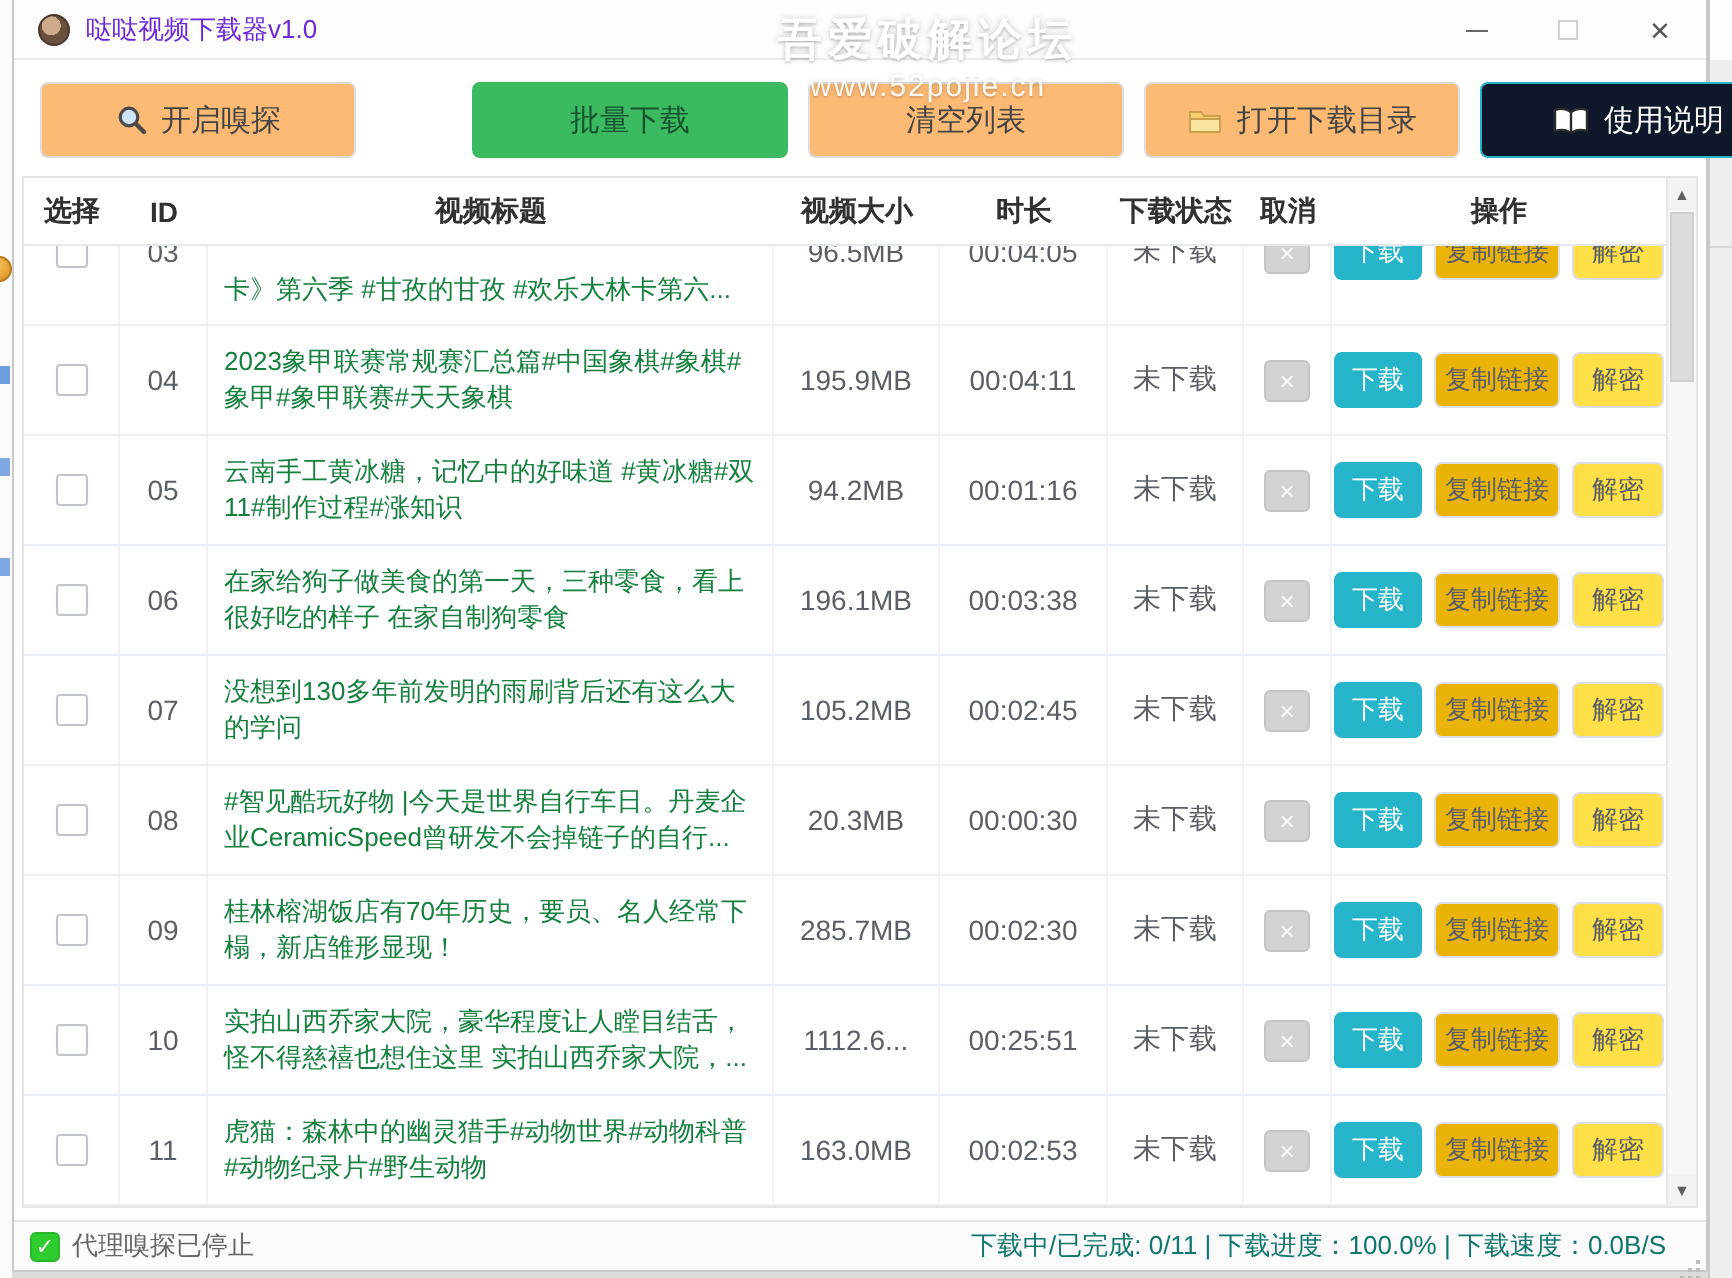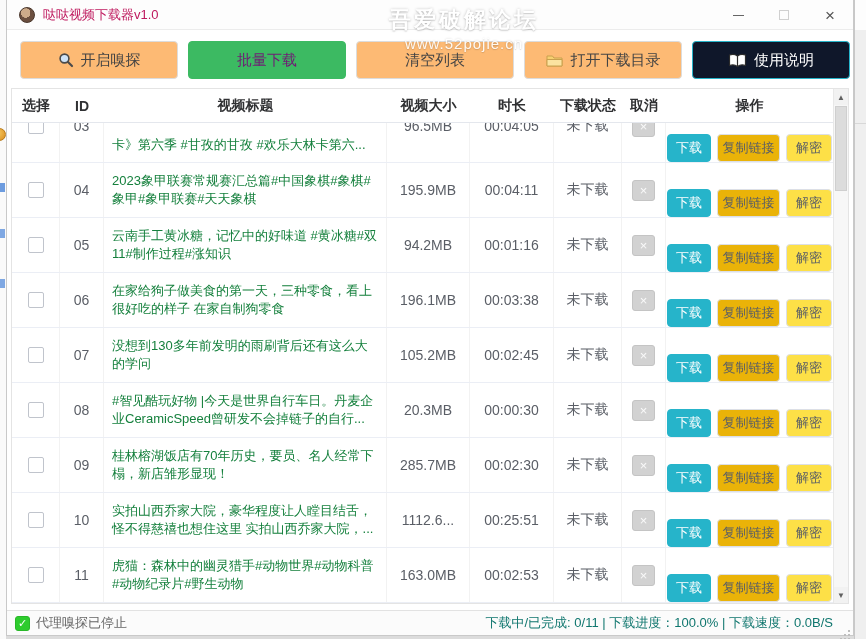--- a/index.html
+++ b/index.html
@@ -21,38 +21,38 @@
 
   
   .app-window { position:absolute; left:6px; top:0; width:848px; height:636px; background:#fff;
     border:1px solid #c9c9c9; border-top:none; }
 
   
   .titlebar { position:relative; height:30px; background:#fdfdfd; border-bottom:1px solid #ececec;
     display:flex; align-items:center; }
   .app-icon { width:16px; height:16px; border-radius:50%; margin-left:12px;
     background:radial-gradient(circle at 40% 35%, #cdab8a 0 38%, #6b4f3f 39% 100%); border:1px solid #4a372c; }
-  .app-title { margin-left:8px; font-size:13px; color:#be185d; }
+  .app-title { margin-left:8px; font-size:13px; color:#6d28d9; }
   .win-controls { position:absolute; right:0; top:0; height:30px; display:flex; }
   .win-btn { width:46px; height:30px; display:flex; align-items:center; justify-content:center; cursor:default; }
   .min-bar { width:11px; height:1px; background:#666; display:block; }
   .max-box { width:10px; height:10px; border:1px solid #d0d0d0; display:block; }
   .close-x { font-size:17px; color:#555; line-height:1; }
 
   
   .watermark { position:absolute; left:382px; top:5px; z-index:5; text-align:center; color:#fff; pointer-events:none;
     text-shadow:0 0 3px rgba(0,0,0,.22), 0 1px 1px rgba(0,0,0,.12); }
   .watermark .l1 { font-size:22px; font-weight:bold; letter-spacing:3px; }
   .watermark .l2 { font-size:15px; letter-spacing:1px; opacity:.9; }
 
   
   .toolbar { position:absolute; left:13px; top:41px; display:flex; gap:10px; }
   .tb-btn { width:158px; height:38px; background:#fdba74; border:1px solid #dcdcdc; border-radius:4px;
     display:flex; align-items:center; justify-content:center; gap:7px; font-size:15px; color:#444; cursor:pointer; }
-  .tb-btn.green { background:#3cba62; border-color:#3cba62; color:#701a75; }
+  .tb-btn.green { background:#3cba62; border-color:#3cba62; color:#14532d;margin-left:48px; }
   .tb-btn.cyan  { background:#0f172a; border-color:#26b4ca; color:#fff; }
   .tb-ico { display:flex; align-items:center; }
 
   
   .dl-table { position:absolute; left:4px; top:88px; width:838px; background:#fff; border:1px solid #e4e4e4; }
   .thead, .tr { display:grid; grid-template-columns:48px 44px 283px 83px 84px 68px 44px 167px; }
   .thead { margin-right:15px; height:34px; border-bottom:1px solid #e4e7ed; }
   .th { display:flex; align-items:center; justify-content:center; font-size:14px; font-weight:bold; color:#303133; }
   .tbody { margin-right:15px; height:480px; overflow:hidden; }
   .tr { height:55px; border-bottom:1px solid #ebeef5; background:#fff; }
@@ -60,21 +60,21 @@
   .td { display:flex; align-items:center; justify-content:center; border-right:1px solid #f2f2f2;
     font-size:14px; color:#5a5e66; overflow:hidden; }
   .td:last-child { border-right:none; }
   .td.t { justify-content:flex-start; text-align:left; padding:0 8px; font-size:13px; line-height:18px;
     color:#15803d; word-break:break-all; }
   .tr.p .td.t { align-items:flex-start; }
   .tr.p .td.t .tt { padding-top:46px; }
   .cb { width:16px; height:16px; background:#fff; border:1px solid #c0c4cc; border-radius:2px; cursor:pointer; }
   .cancel-btn { width:23px; height:21px; background:#d2d2d2; border:1px solid #c4c4c4; border-radius:3px;
     color:#fafafa; font-size:13px; line-height:1; display:flex; align-items:center; justify-content:center; cursor:pointer; }
-  .ops { display:flex; gap:6px; align-items:flex-end; justify-content:center; }
+  .ops { display:flex; gap:6px; align-items:center; justify-content:center; }
   .btn { height:28px; border-radius:4px; font-size:13px; display:flex; align-items:center; justify-content:center; cursor:pointer; }
   .btn-dl { width:44px; background:#26b4ca; border:1px solid #26b4ca; color:#fff; }
   .btn-copy { width:63px; background:#eab308; border:1px solid #dcdfe6; color:#5a5e66; }
   .btn-dec { width:46px; background:#fde047; border:1px solid #dcdfe6; color:#5a5e66; }
 
   
   .vscroll { position:absolute; right:0; top:0; bottom:0; width:15px; background:#f7f7f7; border-left:1px solid #e8e8e8; }
   .sc-arrow { position:absolute; left:0; width:14px; height:16px; display:flex; align-items:center; justify-content:center;
     font-size:8px; color:#606060; background:#f2f2f2; cursor:pointer; }
   .sc-up { top:0; } .sc-down { bottom:0; }

